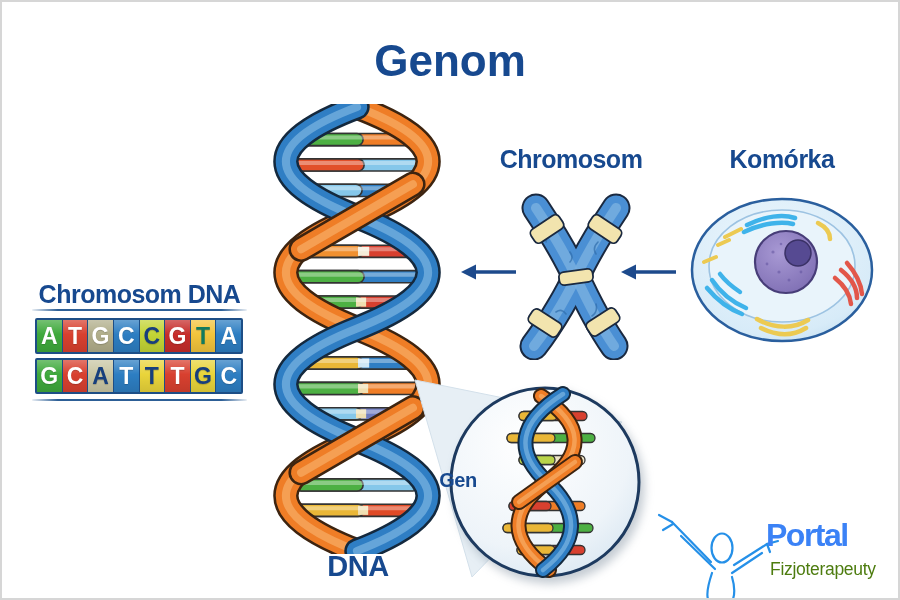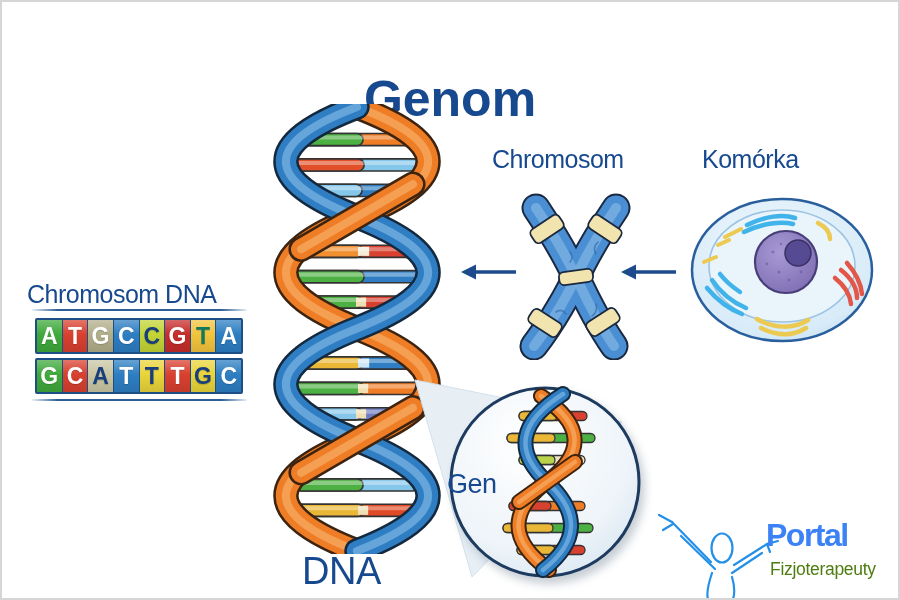--- a/index.html
+++ b/index.html
@@ -5,28 +5,28 @@
   html,body{margin:0;padding:0;background:#fff;}
   .canvas{
     position:relative;width:900px;height:600px;box-sizing:border-box;
     background:#ffffff;border:2px solid #d6d6d6;overflow:hidden;
     font-family:"Liberation Sans", sans-serif;
   }
   .abs{position:absolute;}
   .navy{color:#17498f;}
   .title{
     left:0;top:34px;width:100%;text-align:center;
-    font-size:50px;font-weight:bold;letter-spacing:0px;margin-top:34px;
-  }
-  .seclabel{font-size:25px;font-weight:normal;letter-spacing:-0.5px;}
+    font-size:44px;font-weight:bold;letter-spacing:0px;
+  }
+  .seclabel{font-size:25px;font-weight:bold;text-align:center;letter-spacing:-0.5px;}
   .lbl-seq{left:25px;top:278px;width:225px;}
   .lbl-chrom{left:490px;top:143px;width:158px;}
   .lbl-cell{left:700px;top:143px;width:160px;}
-  .lbl-gen{left:445px;top:467px;width:62px;font-size:27px;}
-  .lbl-dna{left:300px;top:548px;width:112px;font-size:38px;}
+  .lbl-gen{left:425px;top:467px;width:62px;font-size:20px;}
+  .lbl-dna{left:300px;top:548px;width:112px;font-size:29px;}
   .rule{
     height:2px;background:linear-gradient(to right,rgba(45,95,150,.1),#2d5f96 12%,#2d5f96 88%,rgba(45,95,150,.1));
     border-radius:1px;
   }
   .rule1{left:30px;top:307px;width:215px;}
   .rule2{left:30px;top:397px;width:215px;}
   .seq-row{
     left:33px;width:208px;height:36px;box-sizing:border-box;
     display:flex;gap:1px;background:#1d4e86;border:2px solid #1d4e86;border-radius:2px;
   }

